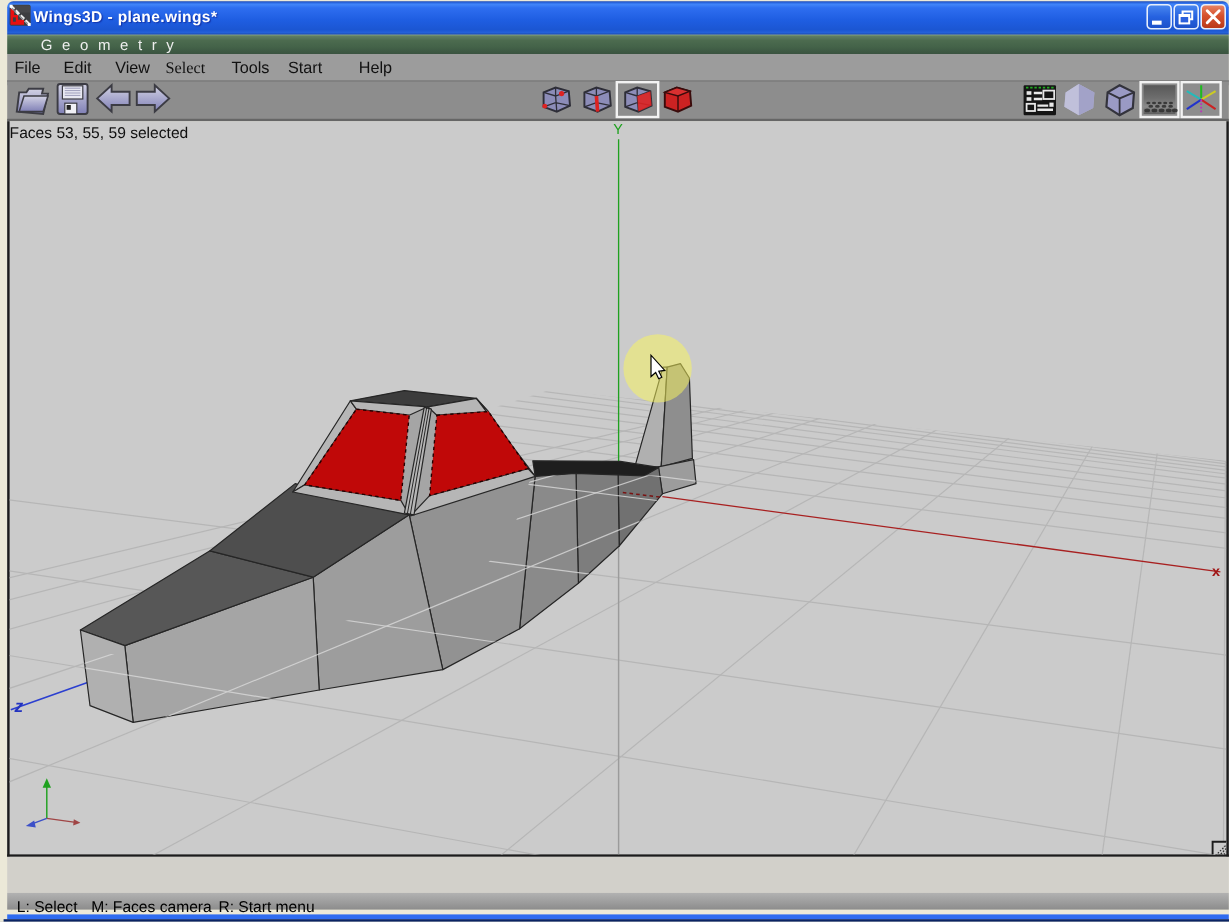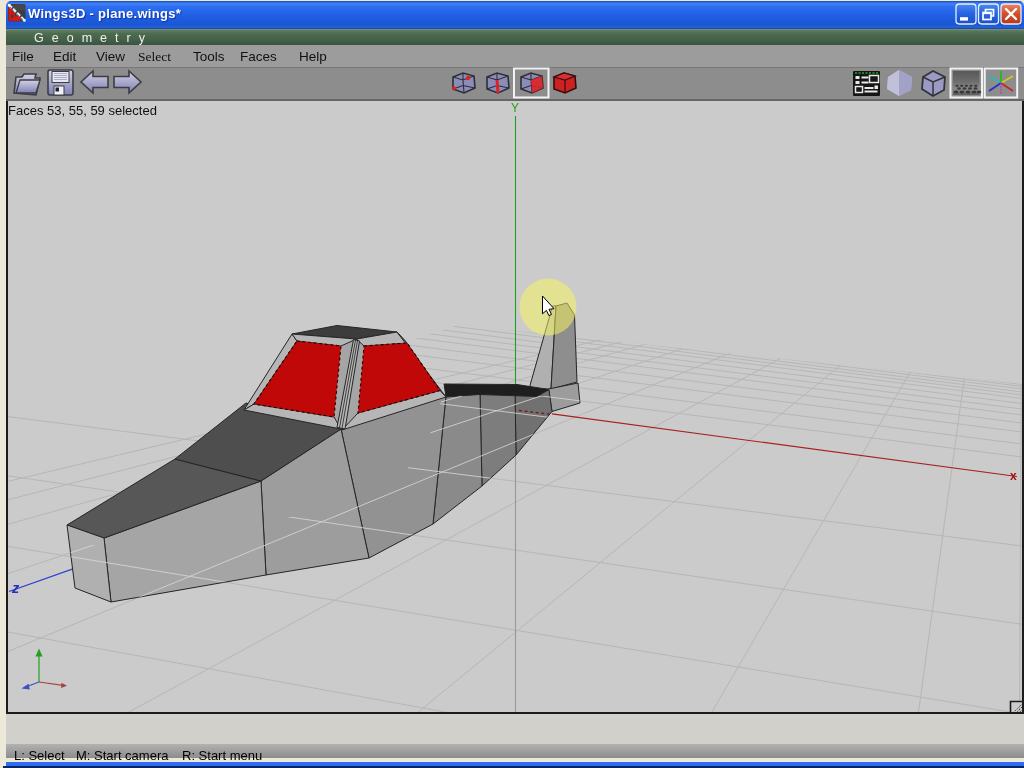--- a/index.html
+++ b/index.html
@@ -21,21 +21,21 @@
 <div class="abs" id="titlebar"></div>
 <div class="abs" id="titletext">Wings3D - plane.wings*</div>
 <div class="abs" id="geobar"></div>
 <div class="abs" id="geotext">Geometry</div>
 <div class="abs" id="menubar">
  <span class="menuitem" style="left:6px;">File</span>
  <span class="menuitem" style="left:47px;">Edit</span>
  <span class="menuitem" style="left:90px;">View</span>
  <span class="menuitem" style="left:132px;font-family:Liberation Serif, serif;">Select</span>
  <span class="menuitem" style="left:187px;text-align:center;">Tools</span>
- <span class="menuitem" style="left:234px;">Faces</span>
+ <span class="menuitem" style="left:234px;">Start</span>
  <span class="menuitem" style="left:293px;">Help</span>
 </div>
 <div class="abs" id="toolbar"></div>
 <div class="abs" id="viewport"></div>
 <svg class="abs" style="left:0;top:0;" width="1024" height="768" viewBox="0 0 1024 768">
 <defs>
  <clipPath id="vp">
           <rect x="5" y="101" width="1014" height="611"></rect>
         </clipPath>
  <clipPath id="gridreg">
@@ -330,18 +330,18 @@
  <line x1="14" y1="12" x2="2" y2="5" stroke="#22bbbb"></line>
  <line x1="14" y1="12" x2="26" y2="20" stroke="#cc2222"></line>
  <line x1="14" y1="12" x2="2" y2="20" stroke="#2233cc"></line>
  <line x1="14" y1="12" x2="14" y2="23" stroke="#bb33bb" stroke-dasharray="1.5,1.5" stroke-width="1.5"></line>
 </g>
 </svg>
 <div class="abs" style="left:5px;top:103px;font-size:13px;color:#111;">Faces 53, 55, 59 selected</div>
 <div class="abs" id="gapstrip"></div>
 <div class="abs" id="statusbar">
       <span style="position:absolute;left:8px;top:4px;">L: Select</span>
-      <span style="position:absolute;left:70px;top:4px;">M: Start camera</span>
+      <span style="position:absolute;left:70px;top:4px;">M: Faces camera</span>
       <span style="position:absolute;left:176px;top:4px;">R: Start menu</span>
     </div>
 <div class="abs" id="bluestrip"></div>
 <div class="abs" id="navybottom"></div>
 </div>
 
 </body></html>

